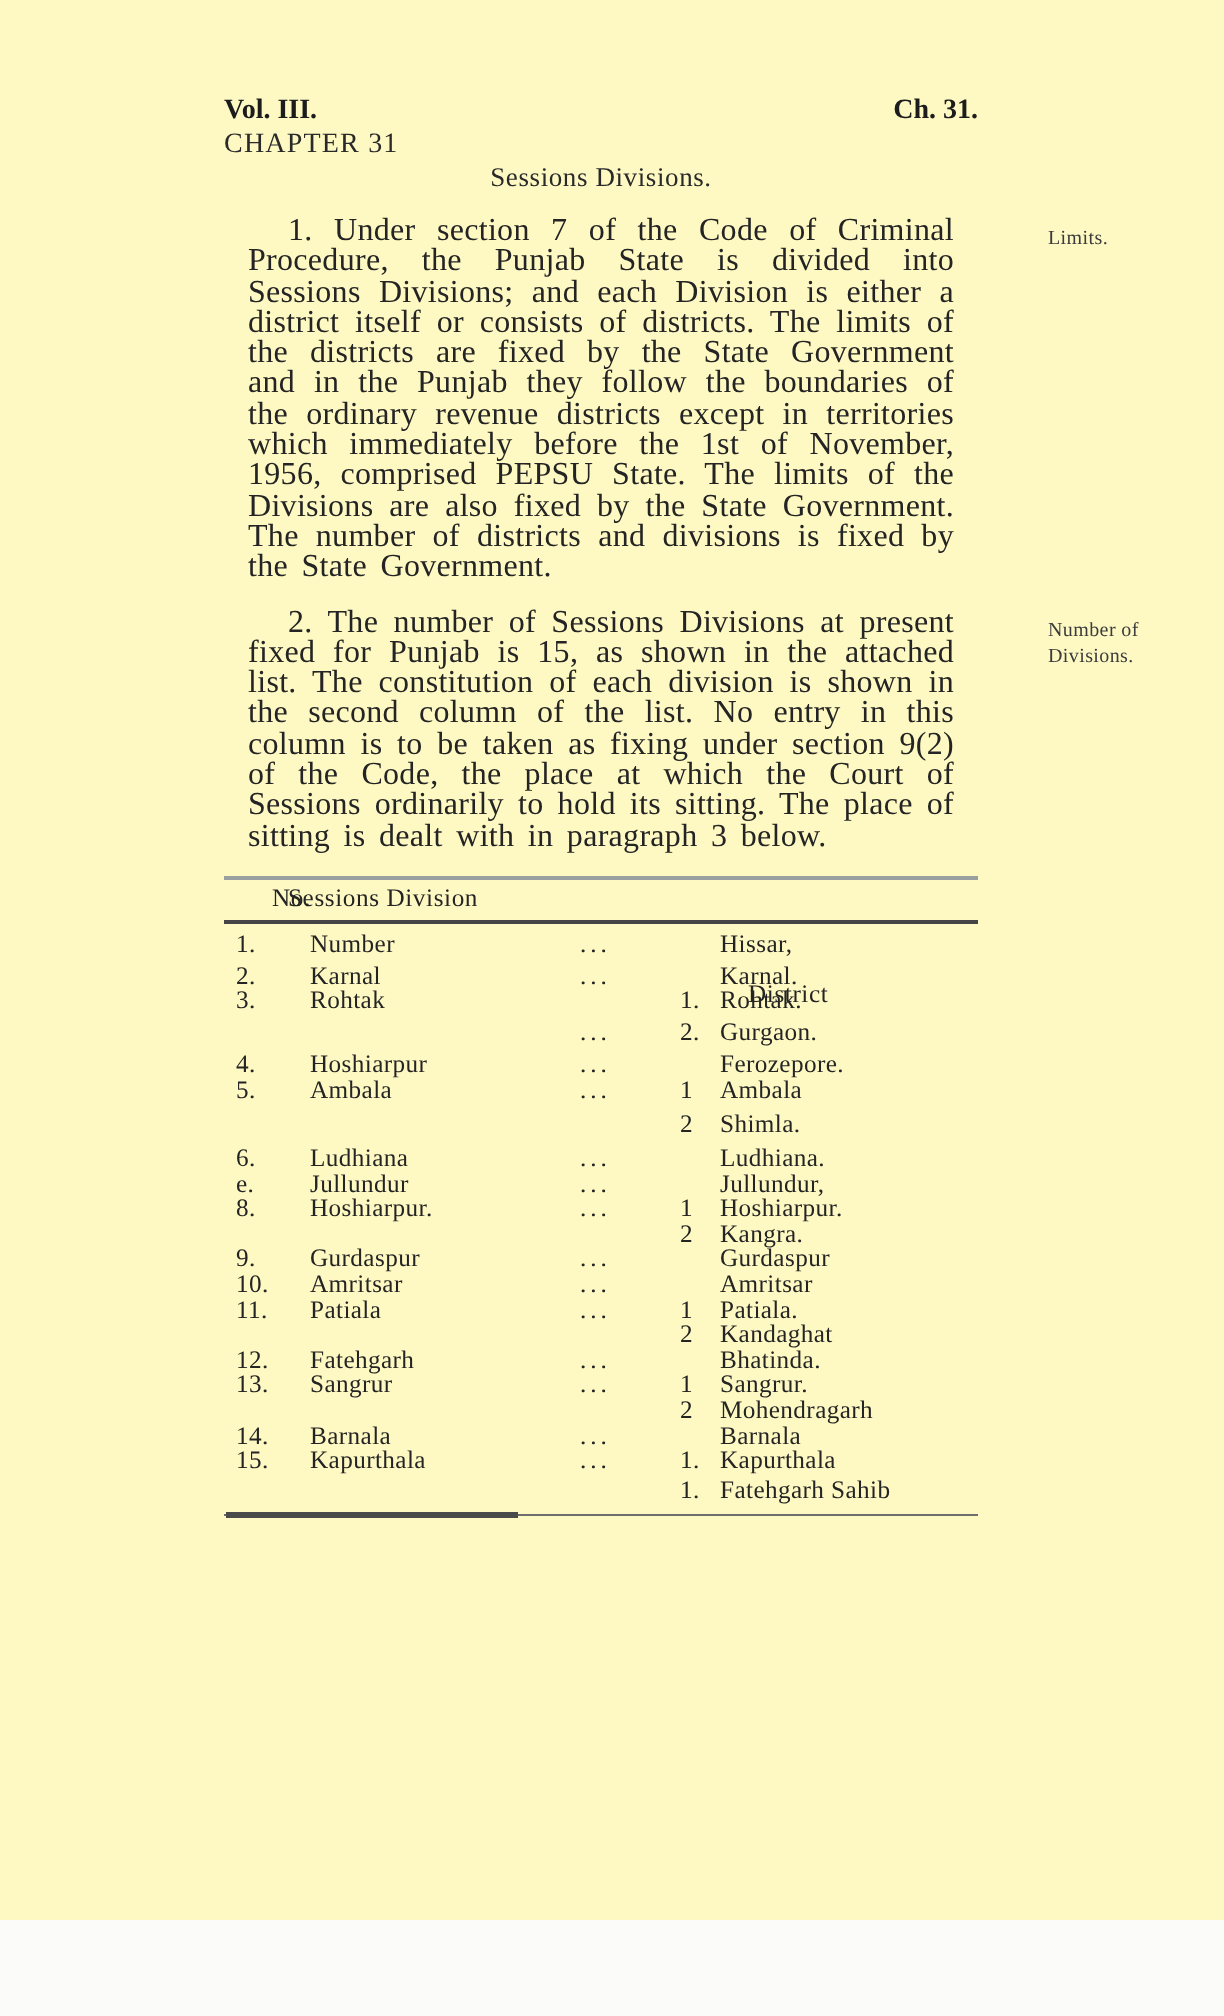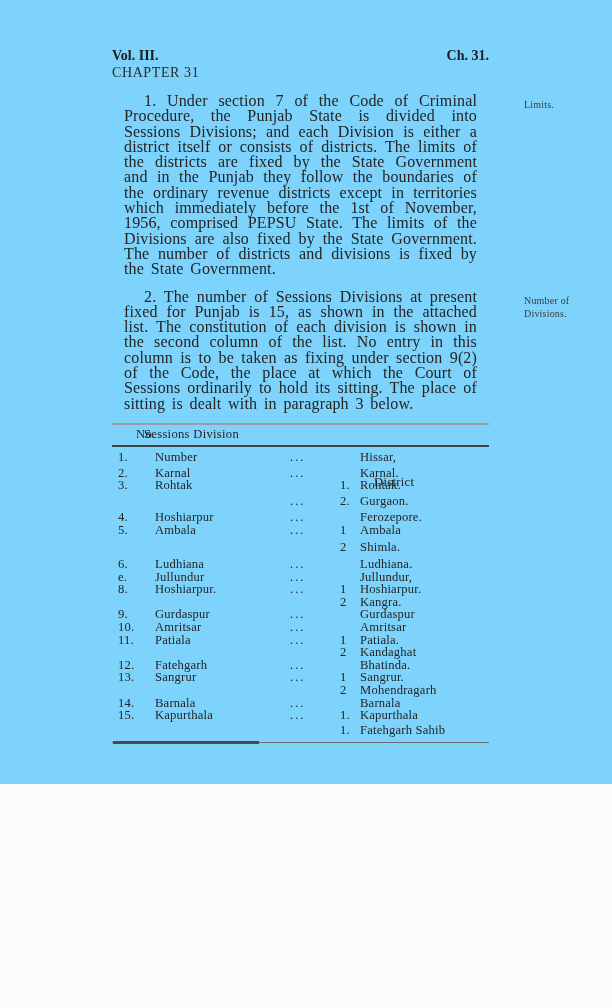--- a/index.html
+++ b/index.html
@@ -3,22 +3,22 @@
 <meta charset="utf-8">
 <style>
   html, body {
     margin: 0;
     padding: 0;
     background: #fbfbfa;
   }
   .page {
     position: relative;
     width: 612px;
-    height: 784px;
-    background: #7dd3fc;
+    height: 960px;
+    background: #fef9c3;
     font-family: "Liberation Serif", "DejaVu Serif", serif;
     color: #242424;
     overflow: hidden;
   }
   .content {
     position: absolute;
     left: 112px;
     top: 48px;
     width: 377px;
   }
@@ -115,20 +115,21 @@
 
 <div class="page">
   <div class="content">
 
     <div class="running-head">
       <span>Vol. III.</span>
       <span>Ch. 31.</span>
     </div>
 
     <div class="chapter-title">CHAPTER 31</div>
+    <div class="chapter-subtitle">Sessions Divisions.</div>
 
     <div class="para-wrap">
       <p class="body-para">1. Under section 7 of the Code of Criminal Procedure, the Punjab State is divided into Sessions Divisions; and each Division is either a district itself or consists of districts. The limits of the districts are fixed by the State Government and in the Punjab they follow the boundaries of the ordinary revenue districts except in territories which immediately before the 1st of November, 1956, comprised PEPSU State. The limits of the Divisions are also fixed by the State Government. The number of districts and divisions is fixed by the State Government.</p>
       <div class="margin-note">Limits.</div>
     </div>
 
     <div class="para-wrap">
       <p class="body-para">2. The number of Sessions Divisions at present fixed for Punjab is 15, as shown in the attached list. The constitution of each division is shown in the second column of the list. No entry in this column is to be taken as fixing under section 9(2) of the Code, the place at which the Court of Sessions ordinarily to hold its sitting. The place of sitting is dealt with in paragraph 3 below.</p>
       <div class="margin-note">Number of Divisions.</div>
     </div>

